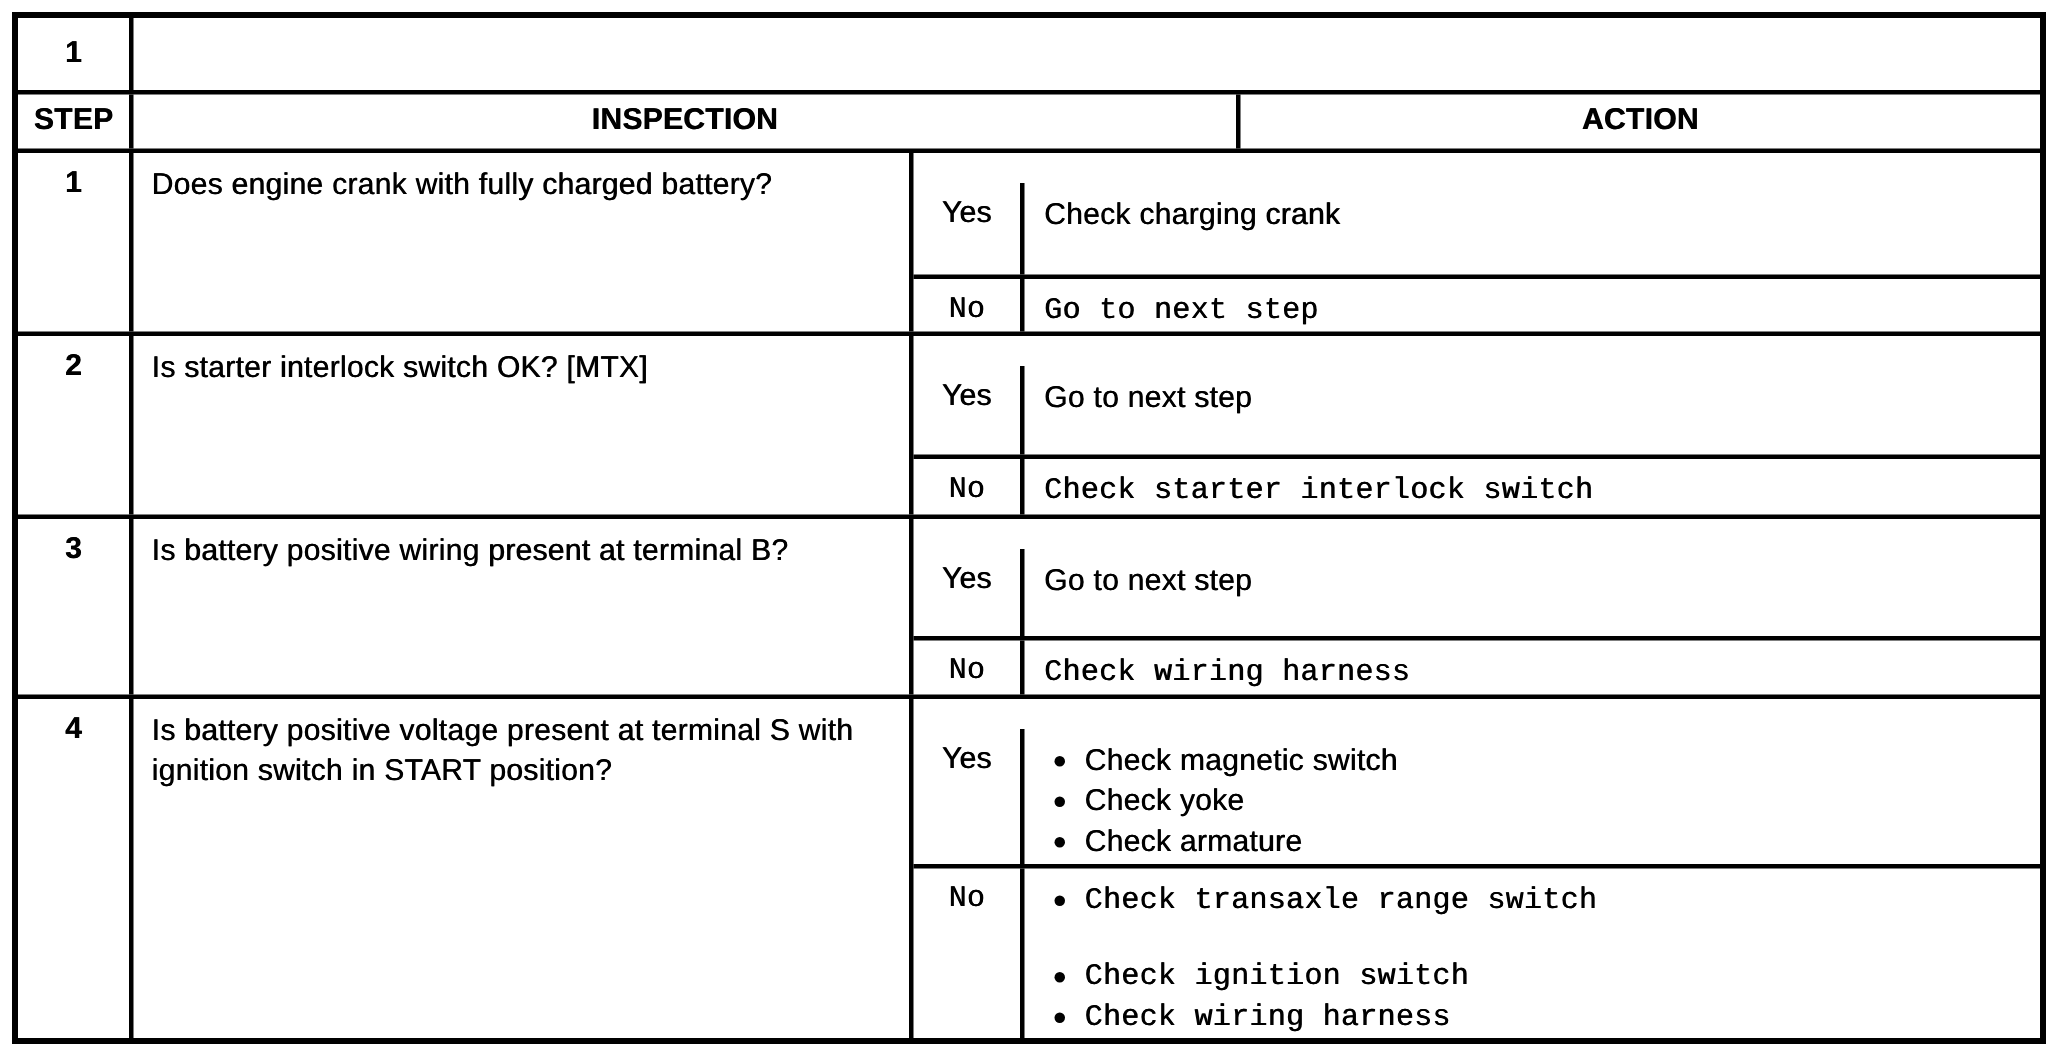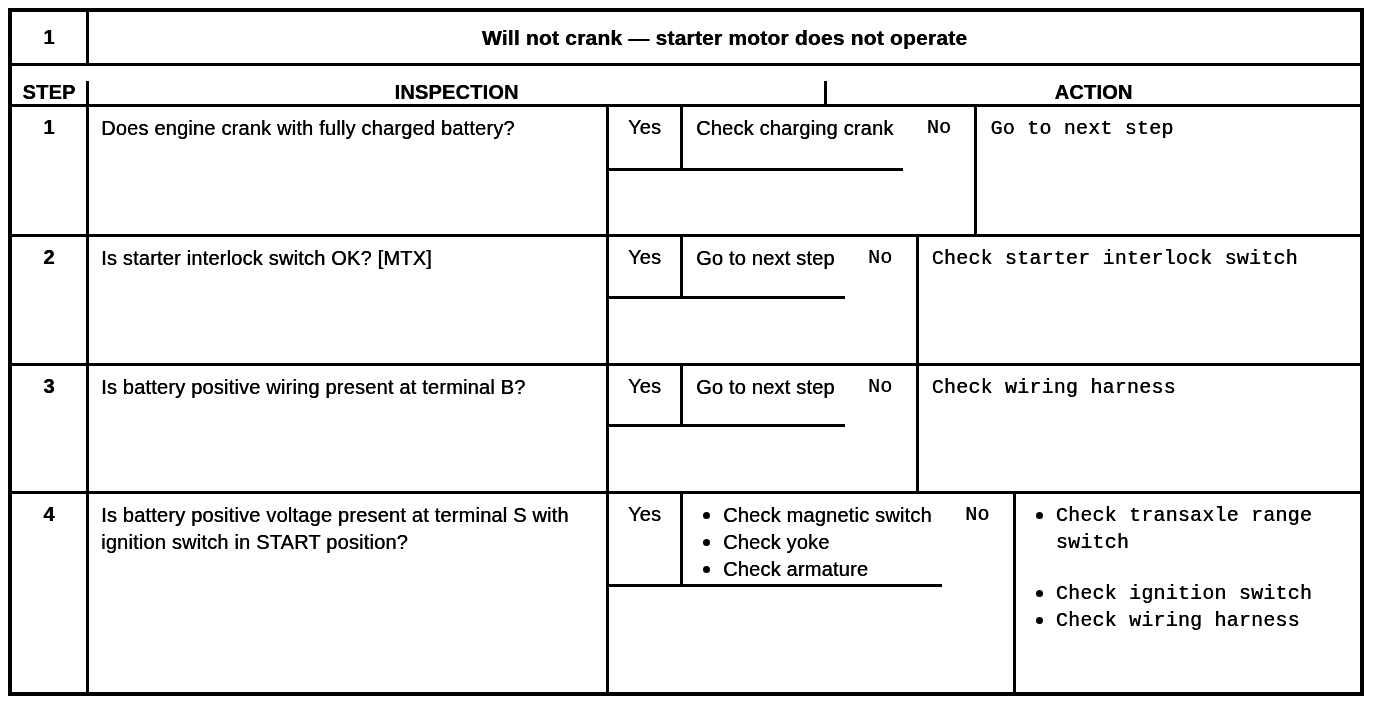--- a/index.html
+++ b/index.html
@@ -19,21 +19,21 @@
     border: 4px solid #000;
     display: flex; flex-direction: column;
     font-size: 20px;
     letter-spacing: 0.2px;
     text-shadow: 0.4px 0 0 currentColor; 
     background: #fff;
   }
 
   .row { display: flex; border-bottom: 3px solid #000; }
   .row.title-row  { height: 54px; }
-  .row.header-row { height: 41px; align-items: flex-end; }
+  .row.header-row { height: 41px; }
   .row.r1 { height: 130px; }
   .row.r2 { height: 129px; }
   .row.r3 { height: 128px; }
   .row.r4 { flex: 1; border-bottom: none; }
 
   .step-col {
     width: 77px; border-right: 3px solid #000;
     display: flex; justify-content: center;
     flex-shrink: 0;
   }
@@ -54,21 +54,21 @@
   .action-hdr {
     flex: 1; display: flex; align-items: center; justify-content: center;
     font-weight: bold;
   }
 
   .insp-cell {
     width: 520px; border-right: 3px solid #000;
     padding: 8px 14px 0 12px; line-height: 27px; flex-shrink: 0;
   }
 
-  .outcomes { flex: 1; display: flex; flex-direction: row; }
+  .outcomes { flex: 1; display: flex; flex-direction: column; margin-top: 20px; }
   .outcome  { display: flex; border-bottom: 3px solid #000; }
   .outcome.last { flex: 1; border-bottom: none; font-family: Liberation Mono, monospace; }
   .r1 .outcome.first { height: 64px; }
   .r2 .outcome.first { height: 62px; }
   .r3 .outcome.first { height: 61px; }
   .r4 .outcome.first { height: 93px; }
 
   .ans {
     width: 74px; border-right: 3px solid #000;
     text-align: center; padding-top: 9px; flex-shrink: 0;
@@ -83,21 +83,20 @@
   .act-spacer { height: 24px; }
 </style>
 </head>
 <body>
 
 <div class="page">
   <div class="tbl">
 
     <div class="row title-row">
       <div class="step-col title-num">1</div>
-      <div class="title-cell">Will not crank — starter motor does not operate</div>
     </div>
 
     <div class="row header-row">
       <div class="step-col hdr-step">STEP</div>
       <div class="insp-hdr">INSPECTION</div>
       <div class="action-hdr">ACTION</div>
     </div>
 
     <div class="row r1">
       <div class="step-col step-num">1</div>

